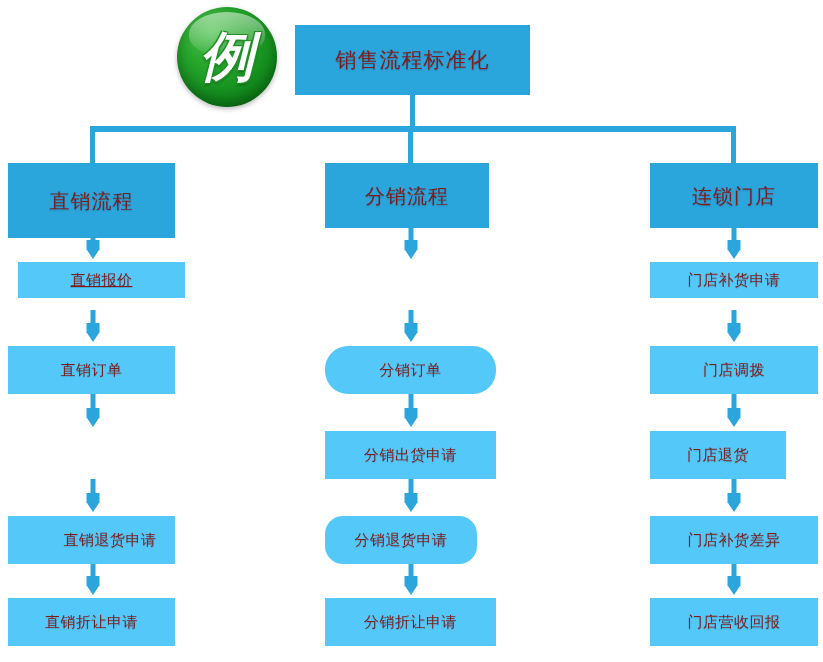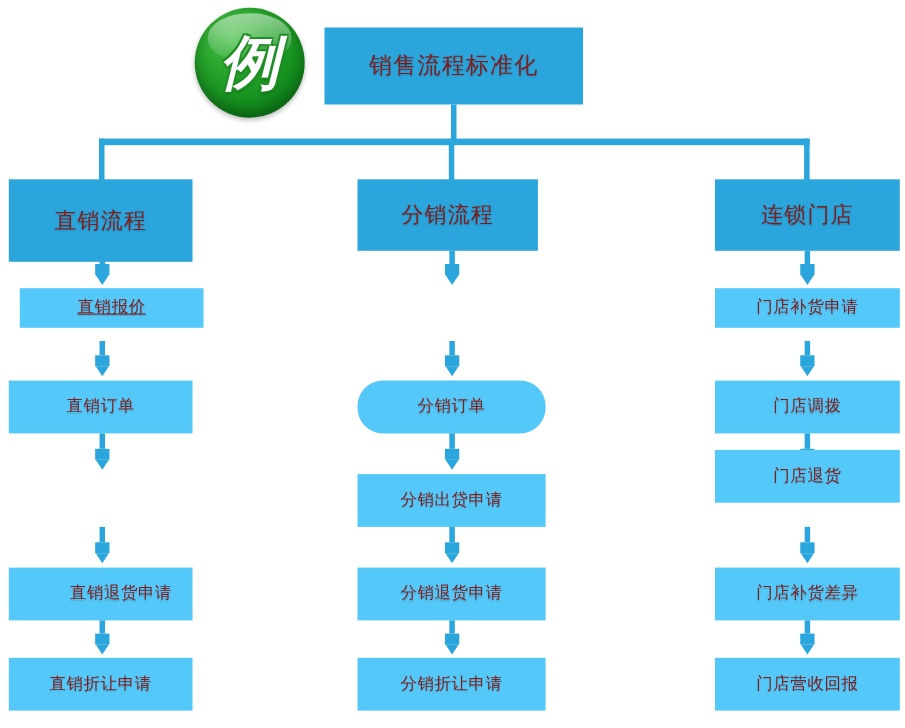--- a/index.html
+++ b/index.html
@@ -202,21 +202,21 @@
     <div class="head" style="top:14px; height:10px;"></div>
     <div class="tip" style="top:24px;"></div>
   </div>
   <div class="node node-leaf" style="left:325px; top:431px; width:171px; height:48px;">分销出贷申请</div>
 
   <div class="arrow" style="left:404px; top:479px; width:13px; height:37px;">
     <div class="shaft" style="height:14px;"></div>
     <div class="head" style="top:14px; height:10px;"></div>
     <div class="tip" style="top:24px;"></div>
   </div>
-  <div class="node node-leaf" style="left:325px; top:516px; width:171px; height:48px;">分销退货申请</div>
+  <div class="node node-leaf" style="left:325px; top:516px; width:152px; height:48px;border-radius:18px;">分销退货申请</div>
 
   <div class="arrow" style="left:404px; top:564px; width:13px; height:34px;">
     <div class="shaft" style="height:12px;"></div>
     <div class="head" style="top:12px; height:10px;"></div>
     <div class="tip" style="top:22px;"></div>
   </div>
   <div class="node node-branch" style="left:650px; top:163px; width:168px; height:65px;">连锁门店</div>
 
   <div class="node node-leaf" style="left:325px; top:598px; width:171px; height:48px;">分销折让申请</div>
 
@@ -232,21 +232,21 @@
     <div class="head" style="top:13px; height:10px;"></div>
     <div class="tip" style="top:23px;"></div>
   </div>
   <div class="node node-leaf" style="left:650px; top:346px; width:168px; height:48px;">门店调拨</div>
 
   <div class="arrow" style="left:727px; top:394px; width:13px; height:37px;">
     <div class="shaft" style="height:14px;"></div>
     <div class="head" style="top:14px; height:10px;"></div>
     <div class="tip" style="top:24px;"></div>
   </div>
-  <div class="node node-leaf" style="left:650px; top:409px; width:168px; height:48px;">门店退货</div>
+  <div class="node node-leaf" style="left:650px; top:431px; width:136px; height:48px;">门店退货</div>
 
   <div class="arrow" style="left:727px; top:479px; width:13px; height:37px;">
     <div class="shaft" style="height:14px;"></div>
     <div class="head" style="top:14px; height:10px;"></div>
     <div class="tip" style="top:24px;"></div>
   </div>
   <div class="node node-leaf" style="left:650px; top:516px; width:168px; height:48px;">门店补货差异</div>
 
   <div class="arrow" style="left:727px; top:564px; width:13px; height:34px;">
     <div class="shaft" style="height:12px;"></div>

